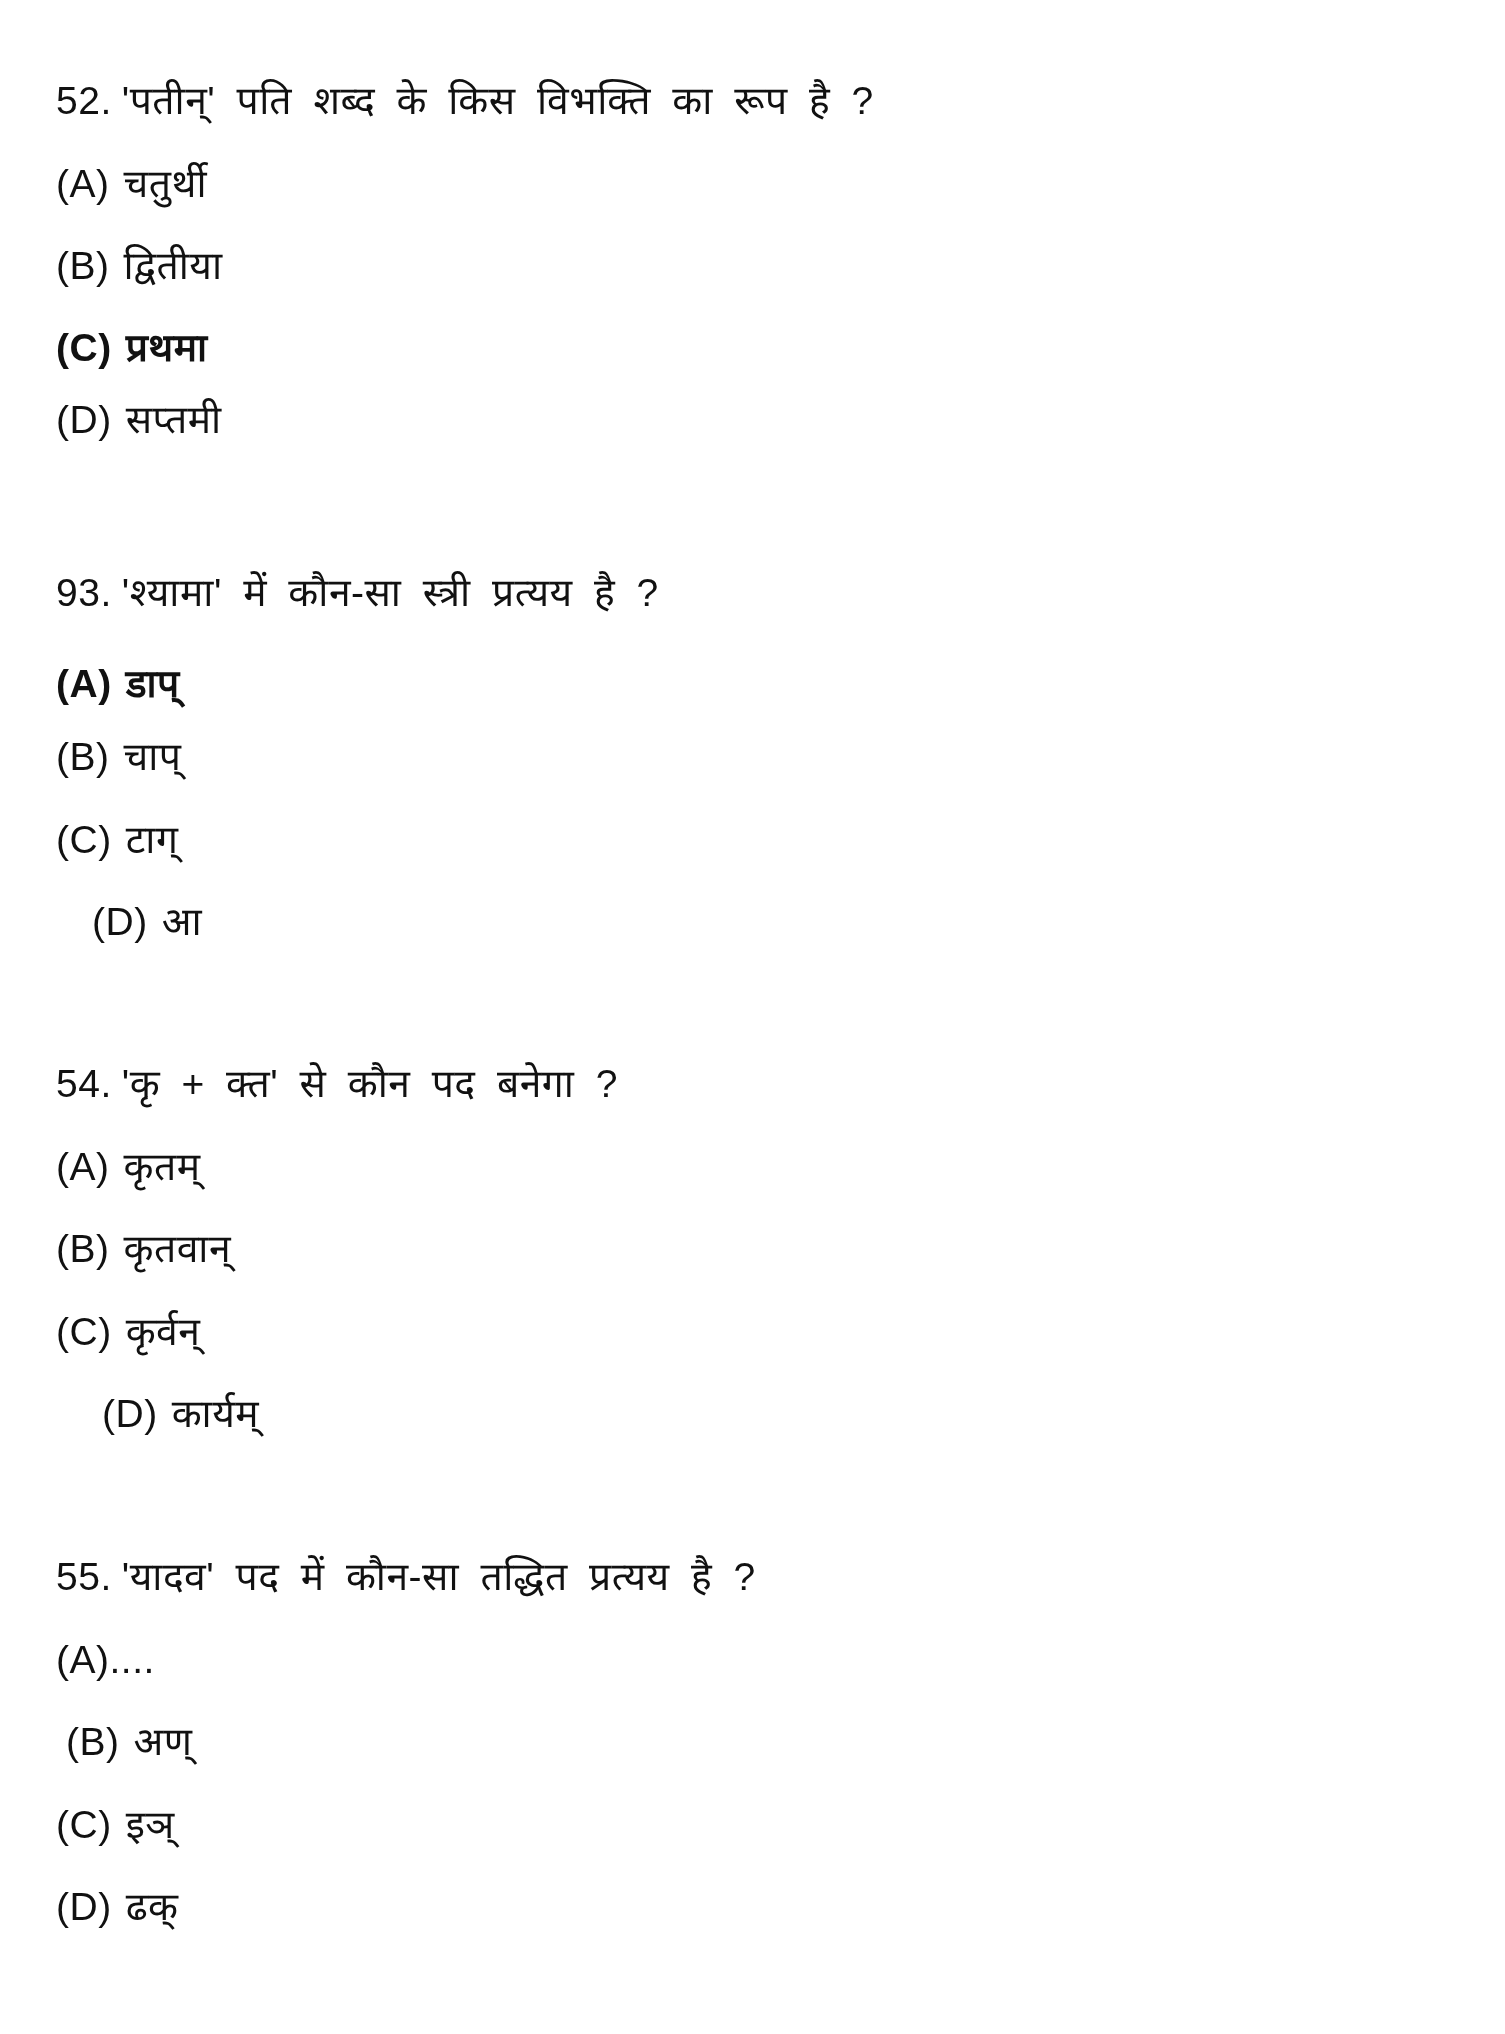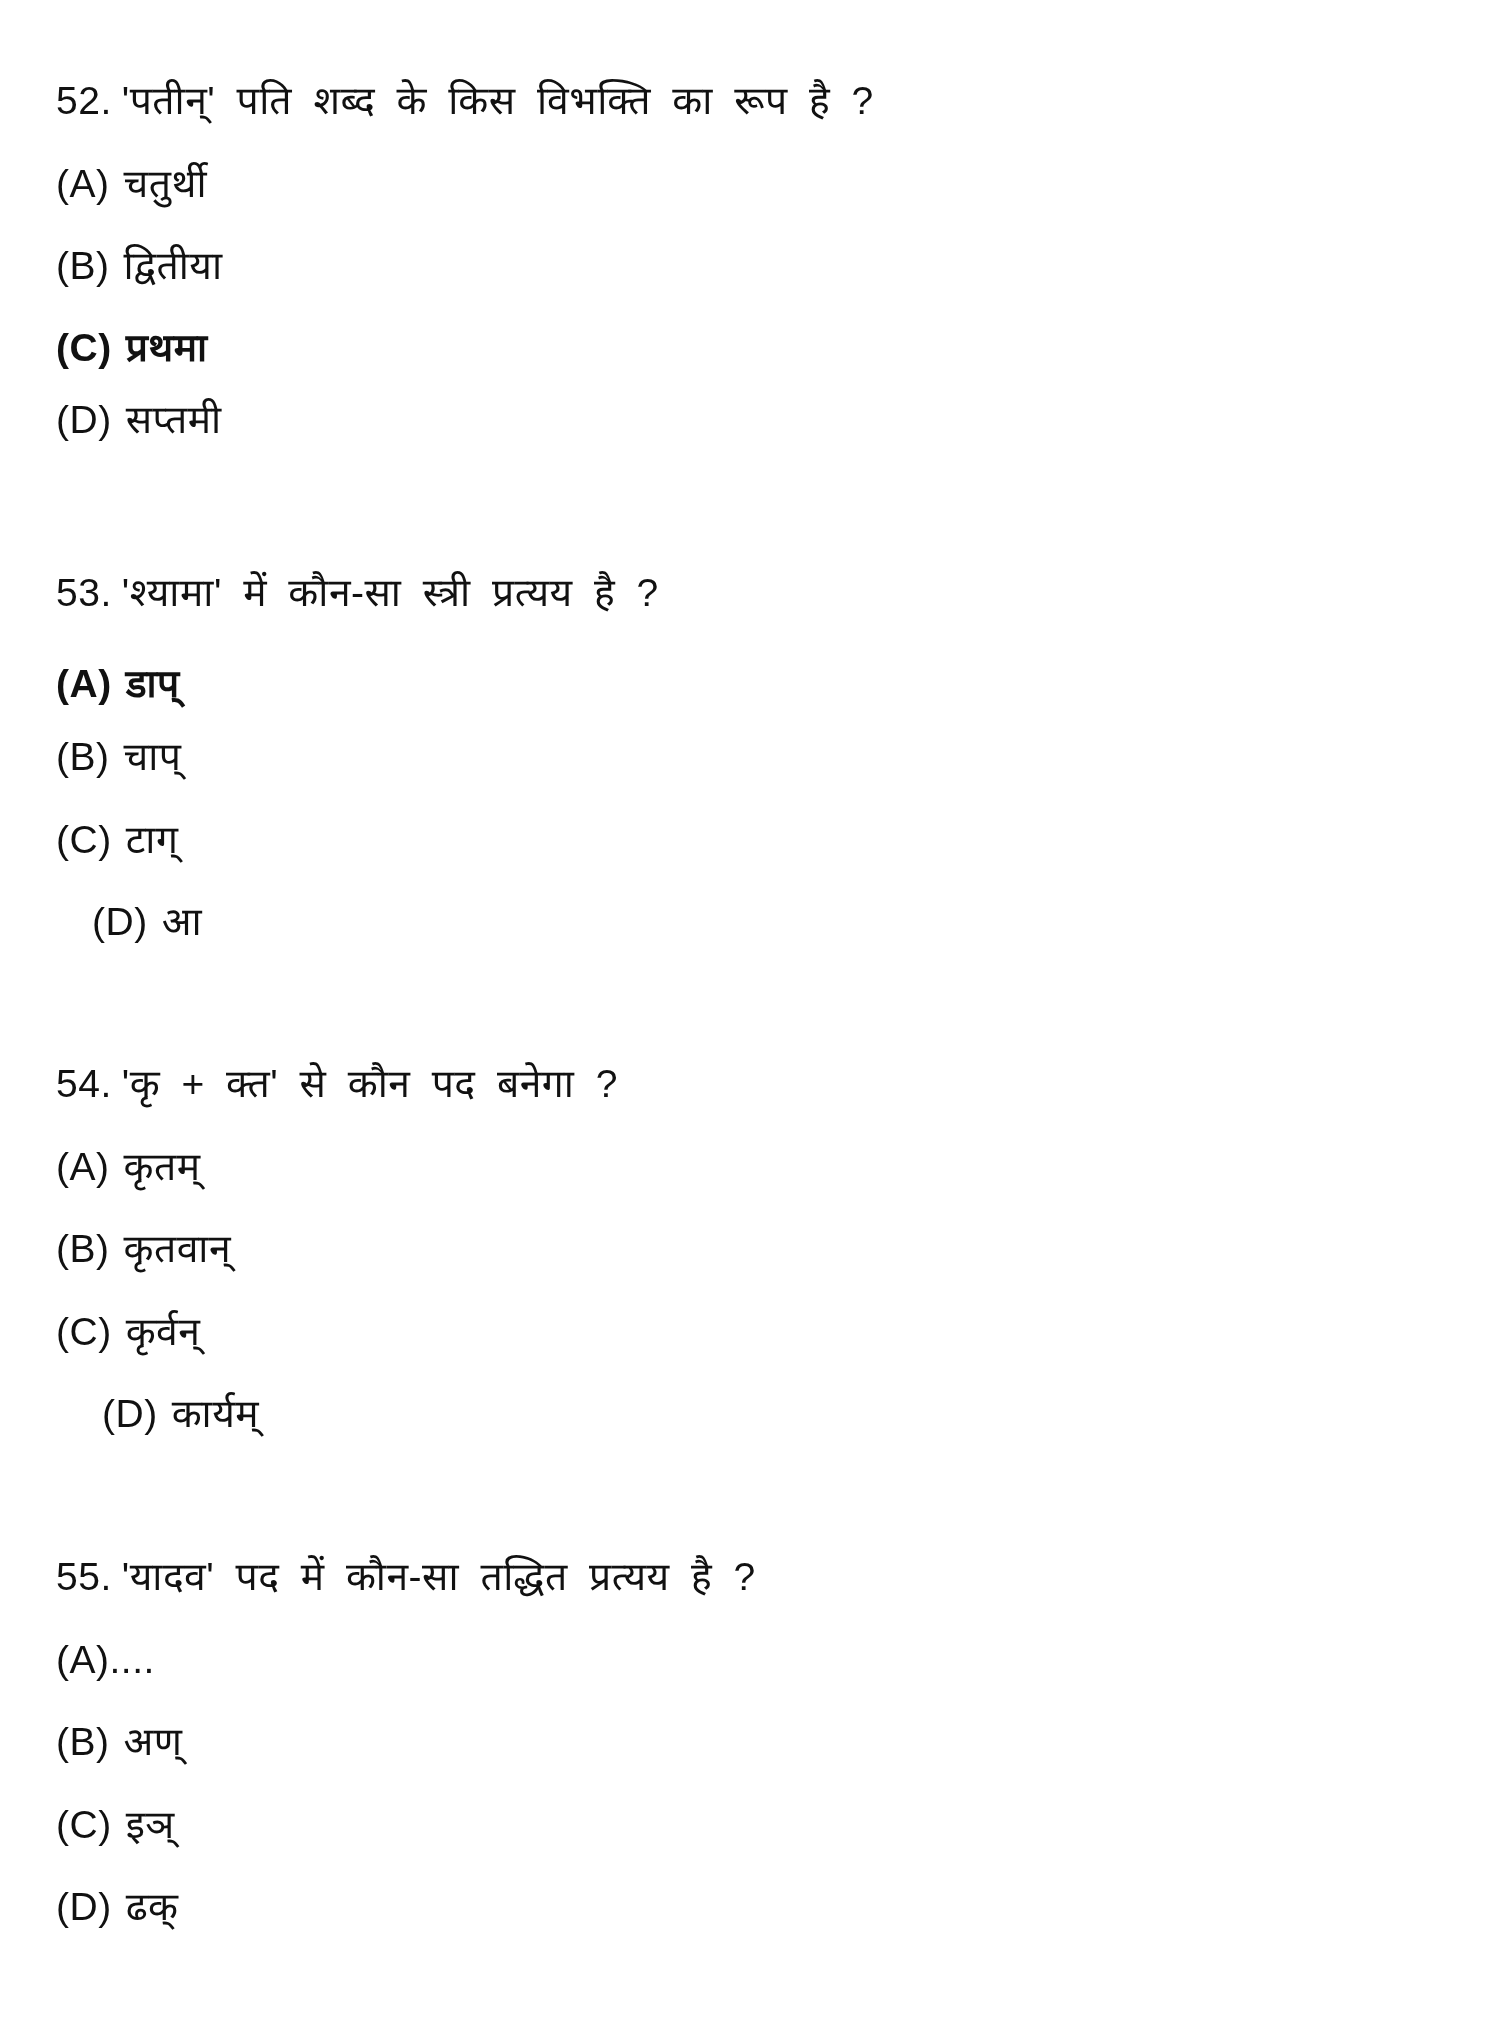--- a/index.html
+++ b/index.html
@@ -41,21 +41,21 @@
   <span class="opt-label">(B)</span><span>द्वितीया</span>
 </div>
 <div class="line" style="top:323px;font-weight:bold;">
   <span class="opt-label">(C)</span><span>प्रथमा</span>
 </div>
 <div class="line" style="top:395px;">
   <span class="opt-label">(D)</span><span>सप्तमी</span>
 </div>
 
 <div class="line word-gap" style="top:568px;">
-  <span class="qnum">53.</span><span>'श्यामा' में कौन-सा स्त्री प्रत्यय है ?</span>
+  <span class="qnum">93.</span><span>'श्यामा' में कौन-सा स्त्री प्रत्यय है ?</span>
 </div>
 <div class="line" style="top:659px;font-weight:bold;">
   <span class="opt-label">(A)</span><span>डाप्</span>
 </div>
 <div class="line" style="top:732px;">
   <span class="opt-label">(B)</span><span>चाप्</span>
 </div>
 <div class="line" style="top:815px;">
   <span class="opt-label">(C)</span><span>टाग्</span>
 </div>
@@ -78,21 +78,21 @@
 <div class="line" style="top:1389px;margin-left:46px;">
   <span class="opt-label">(D)</span><span>कार्यम्</span>
 </div>
 
 <div class="line word-gap" style="top:1552px;">
   <span class="qnum">55.</span><span>'यादव' पद में कौन-सा तद्धित प्रत्यय है ?</span>
 </div>
 <div class="line" style="top:1635px;">
   <span>(A)</span><span>....</span>
 </div>
-<div class="line" style="top:1717px;">
+<div class="line" style="top:1717px;margin-left:10px;">
   <span class="opt-label">(B)</span><span>अण्</span>
 </div>
 <div class="line" style="top:1800px;">
   <span class="opt-label">(C)</span><span>इञ्</span>
 </div>
 <div class="line" style="top:1882px;">
   <span class="opt-label">(D)</span><span>ढक्</span>
 </div>
 
 </body></html>

